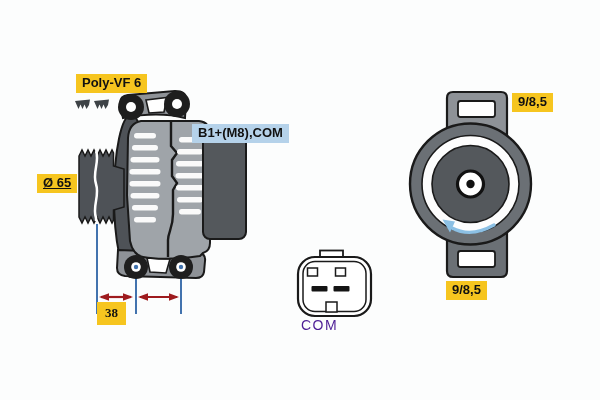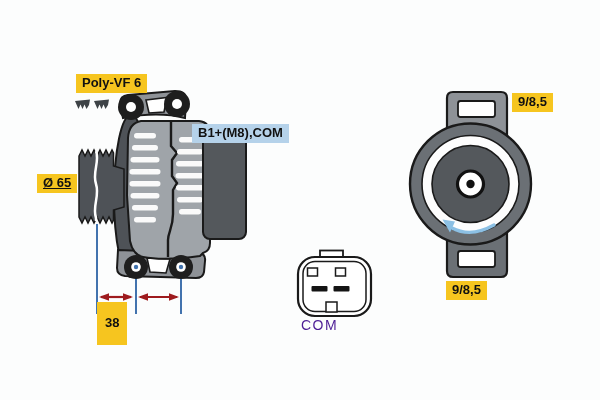--- a/index.html
+++ b/index.html
@@ -160,20 +160,20 @@
       </g>
     </g>
   </svg>
 
   <div class="lbl lbl-yellow" style="left:76px; top:74px;">Poly-VF 6</div>
 
   <div class="lbl lbl-blue" style="left:192px; top:97px;margin-top:27px;">B1+(M8),COM</div>
 
   <div class="lbl lbl-yellow" style="left:37px; top:174px;text-decoration:underline;">Ø 65</div>
 
-  <div class="lbl lbl-yellow" style="left:97px; top:302px; padding:14px 8px;">38</div>
+  <div class="lbl lbl-yellow" style="left:97px; top:302px; padding:4px 8px;font-family:Liberation Serif, serif;">38</div>
 
   <div class="com-text" style="left:301px; top:317px;">COM</div>
 
   <div class="lbl lbl-yellow" style="left:512px; top:93px;">9/8,5</div>
 
   <div class="lbl lbl-yellow" style="left:446px; top:281px;">9/8,5</div>
 </div>
 
 </body></html>

